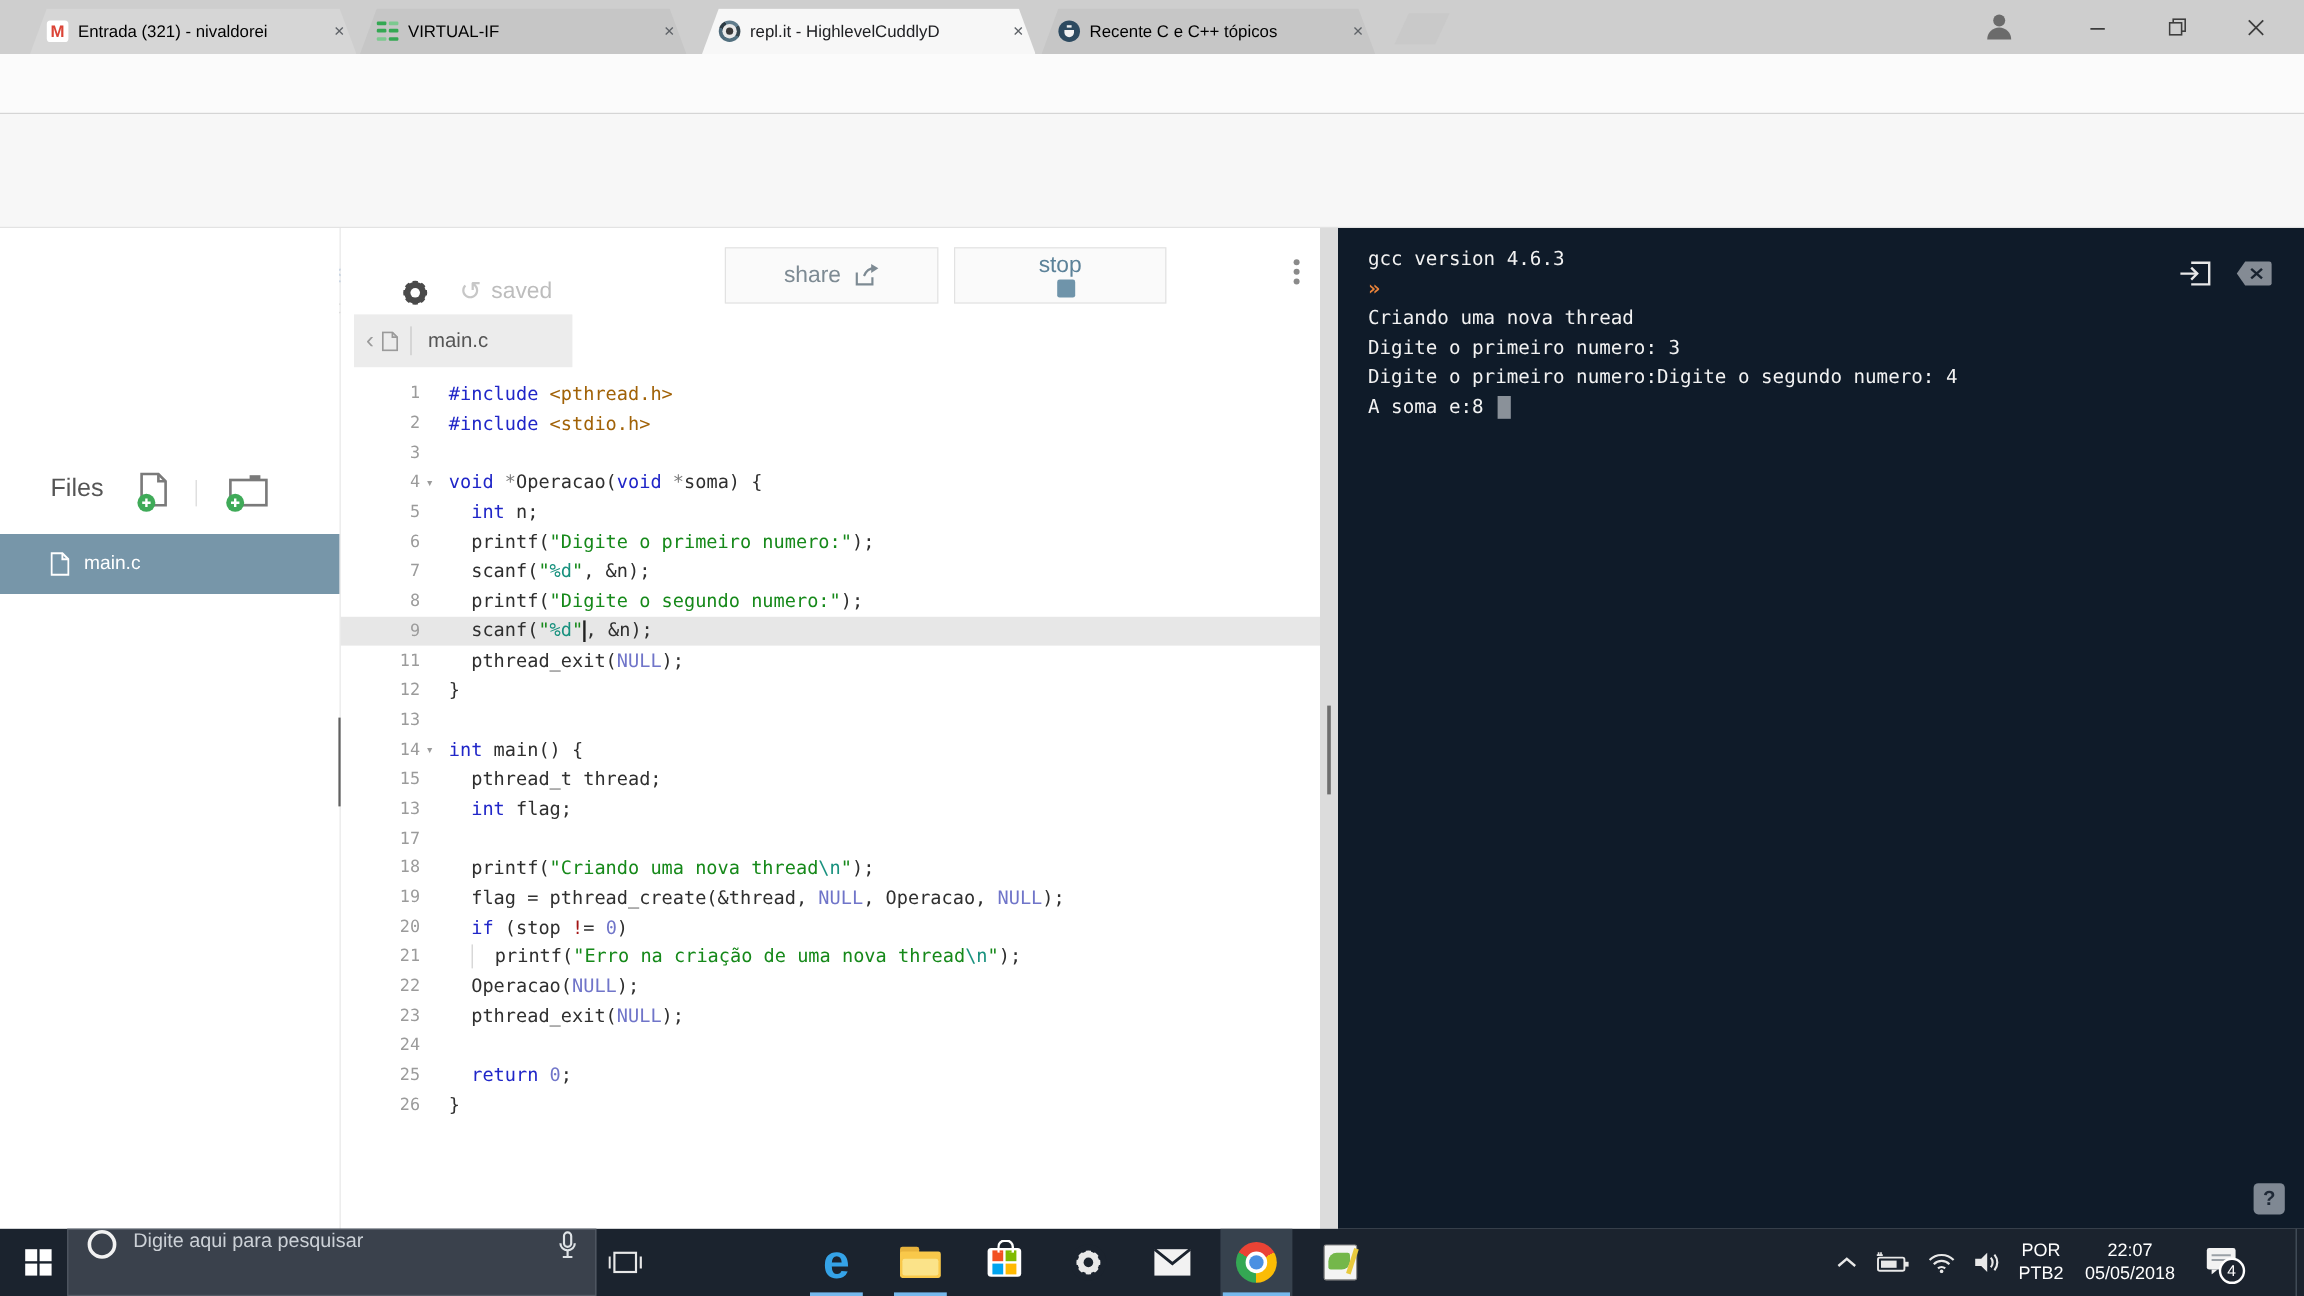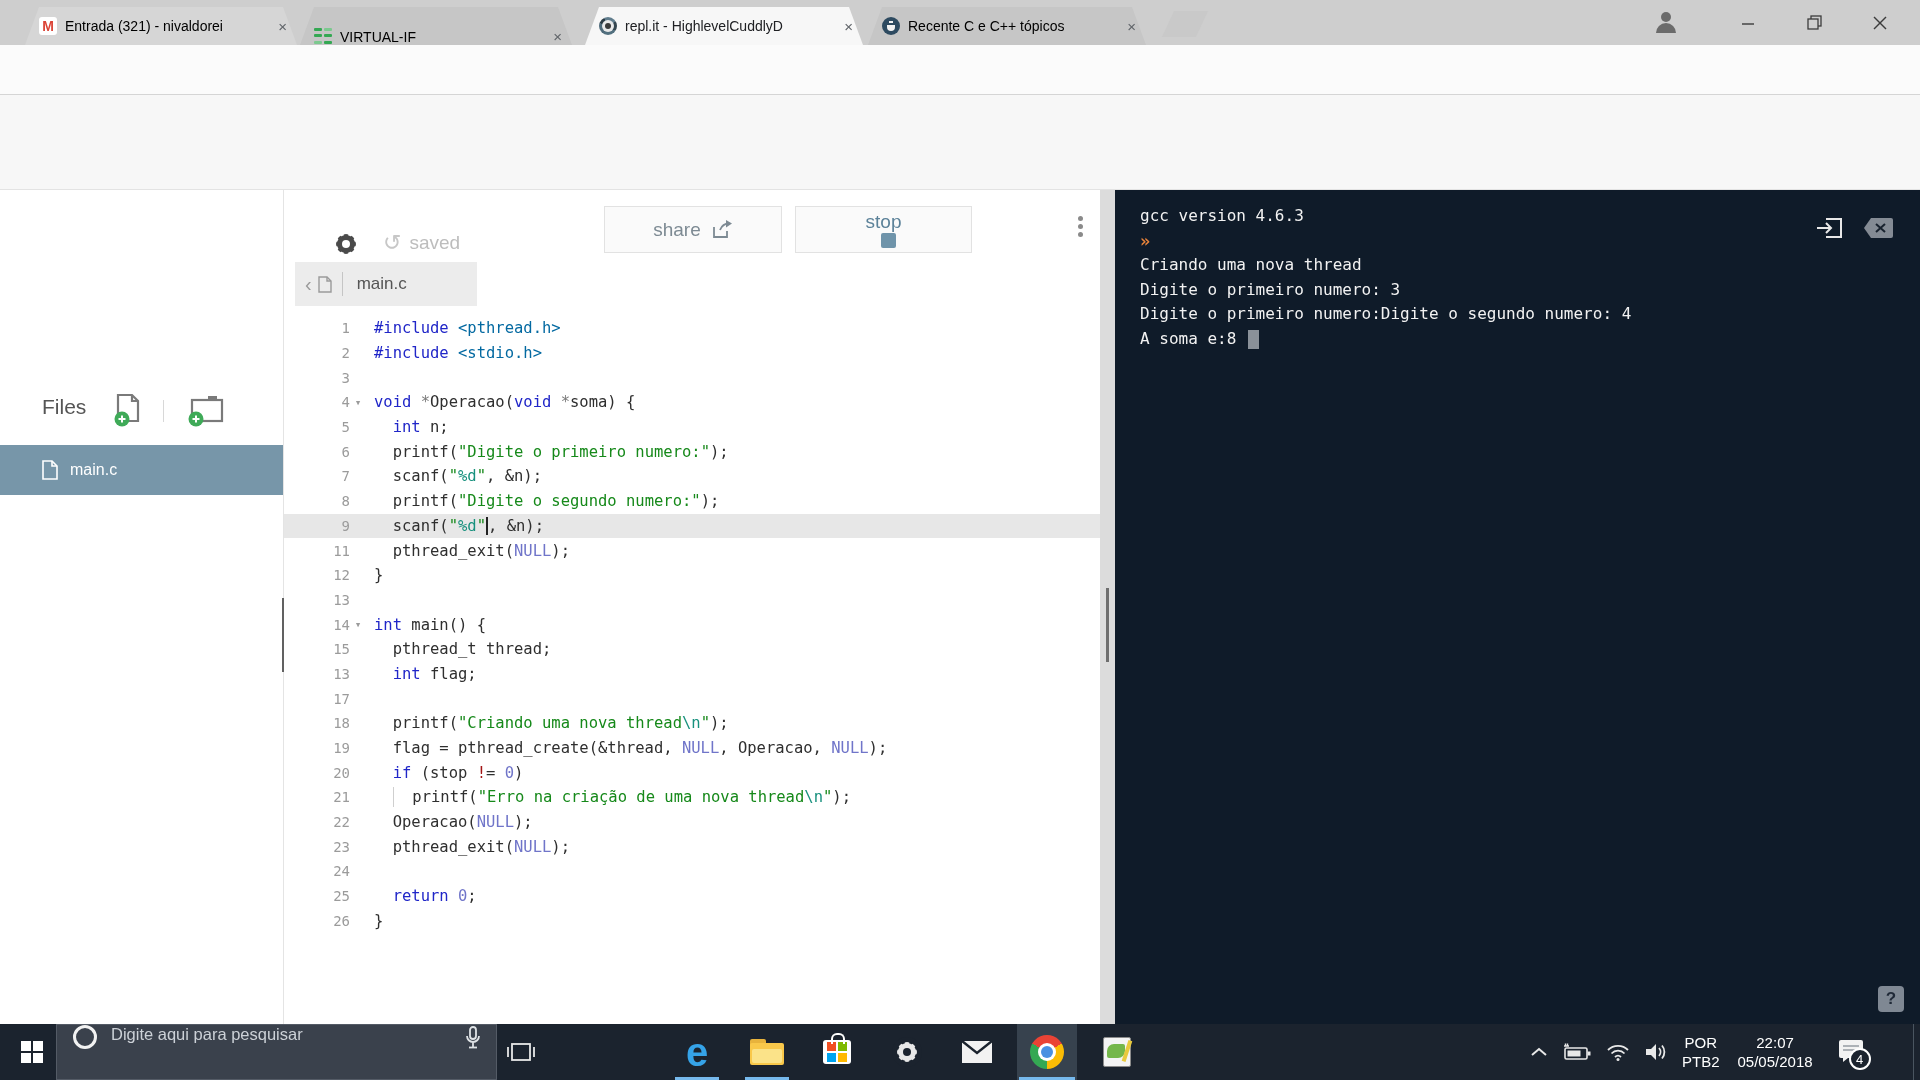--- a/index.html
+++ b/index.html
@@ -8,21 +8,21 @@
   .abs { position:absolute; }
 
   
   #titlebar { left:0; top:0; width:1920px; height:45px; background:#cecece; }
   .tab { position:absolute; top:7px; height:38px; display:flex; align-items:center; padding:0 10px 0 14px;
          clip-path:polygon(14px 0, calc(100% - 14px) 0, 100% 100%, 0 100%); }
   .tab .title { font-size:14px; color:#000000; white-space:nowrap; overflow:hidden; width:100%; }
   .tab .close { font-size:15px; color:#5f6368; margin-left:8px; flex:0 0 auto; }
   .favicon { width:18px; height:18px; margin-right:8px; flex:0 0 auto; position:relative; }
   .tab1 { left:25px; width:272px; background:#d6d6d6; }
-  .tab2 { left:300px; width:272px; background:#c6c6c6;align-items:flex-end; }
+  .tab2 { left:300px; width:272px; background:#c6c6c6; }
   .tab3 { left:585px; width:278px; background:#f7f7f7; z-index:2; }
   .tab3 .title { color:#202124; }
   .tab4 { left:868px; width:278px; background:#c6c6c6; }
   #newtab { left:1168px; top:11px; width:34px; height:26px; background:#c9c9c9; transform:skewX(-25deg); }
   .gmail-ic { background:#fff; border-radius:3px; text-align:center; font-weight:bold; color:#db4437; font-size:14px; line-height:18px; }
   .vif-ic { display:grid; grid-template-columns:8px 8px; grid-gap:2px; padding-top:1px; }
   .vif-ic i { width:8px; height:3px; background:#34a853; border-radius:1px; }
   .vif-ic i:nth-child(2){ background:#7cc98f; }
   .vif-ic i:nth-child(5){ background:#7cc98f; }
   .swirl { border-radius:50%; background:conic-gradient(from 210deg,#4e6a7a 0 22%,#2c3b44 22% 34%,#607c8c 34% 58%,#35464f 58% 76%,#52707f 76% 100%); }
@@ -94,21 +94,21 @@
   #filetab-back { color:#9a9a9a; font-size:20px; margin:0 6px 0 10px; }
   #filetab-sep { width:1px; height:24px; background:#c5c5c5; margin:0 14px 0 10px; }
   #filetab-label { color:#555; font-size:17px; }
 
   #code-area { left:284px; top:316px; width:816px; height:700px; font-family:"DejaVu Sans Mono", monospace; font-size:15.5px; }
   .code-line { display:flex; height:24.7px; align-items:center; white-space:pre; }
   .code-line.active { background:#e7e7e7; }
   .ln { width:66px; text-align:right; color:#9b9b9b; font-size:14px; flex:0 0 auto; }
   .fold { width:16px; text-align:center; color:#9b9b9b; font-size:11px; flex:0 0 auto; }
   .src { padding-left:8px; }
-  .tk-p { color:#2f2f2f; } .tk-k { color:#2026c8; } .tk-i { color:#0369a1; } .tk-s { color:#16891a; }
+  .tk-p { color:#2f2f2f; } .tk-k { color:#2026c8; } .tk-i { color:#a16207; } .tk-s { color:#16891a; }
   .tk-f { color:#18917e; } .tk-n { color:#7075c9; } .tk-o { color:#7a7a7a; } .tk-q { color:#a31515; }
   .tk-cur { display:inline-block; width:2px; height:18px; background:#222; vertical-align:middle; }
   .tk-gd { display:inline-block; width:1px; height:20px; background:#cfcfcf; vertical-align:middle; }
 
   #ed-scroll { left:1100px; top:190px; width:15px; height:834px; background:#dcdcdc; }
   #ed-thumb { left:1106px; top:588px; width:3px; height:74px; background:#6e6e6e; }
 
   
   #console { left:1115px; top:190px; width:805px; height:834px; background:#0f1b29; }
   #console-output { position:absolute; left:25px; top:16px; font-family:"DejaVu Sans Mono", monospace; font-size:16px; color:#f2f2f2; }

